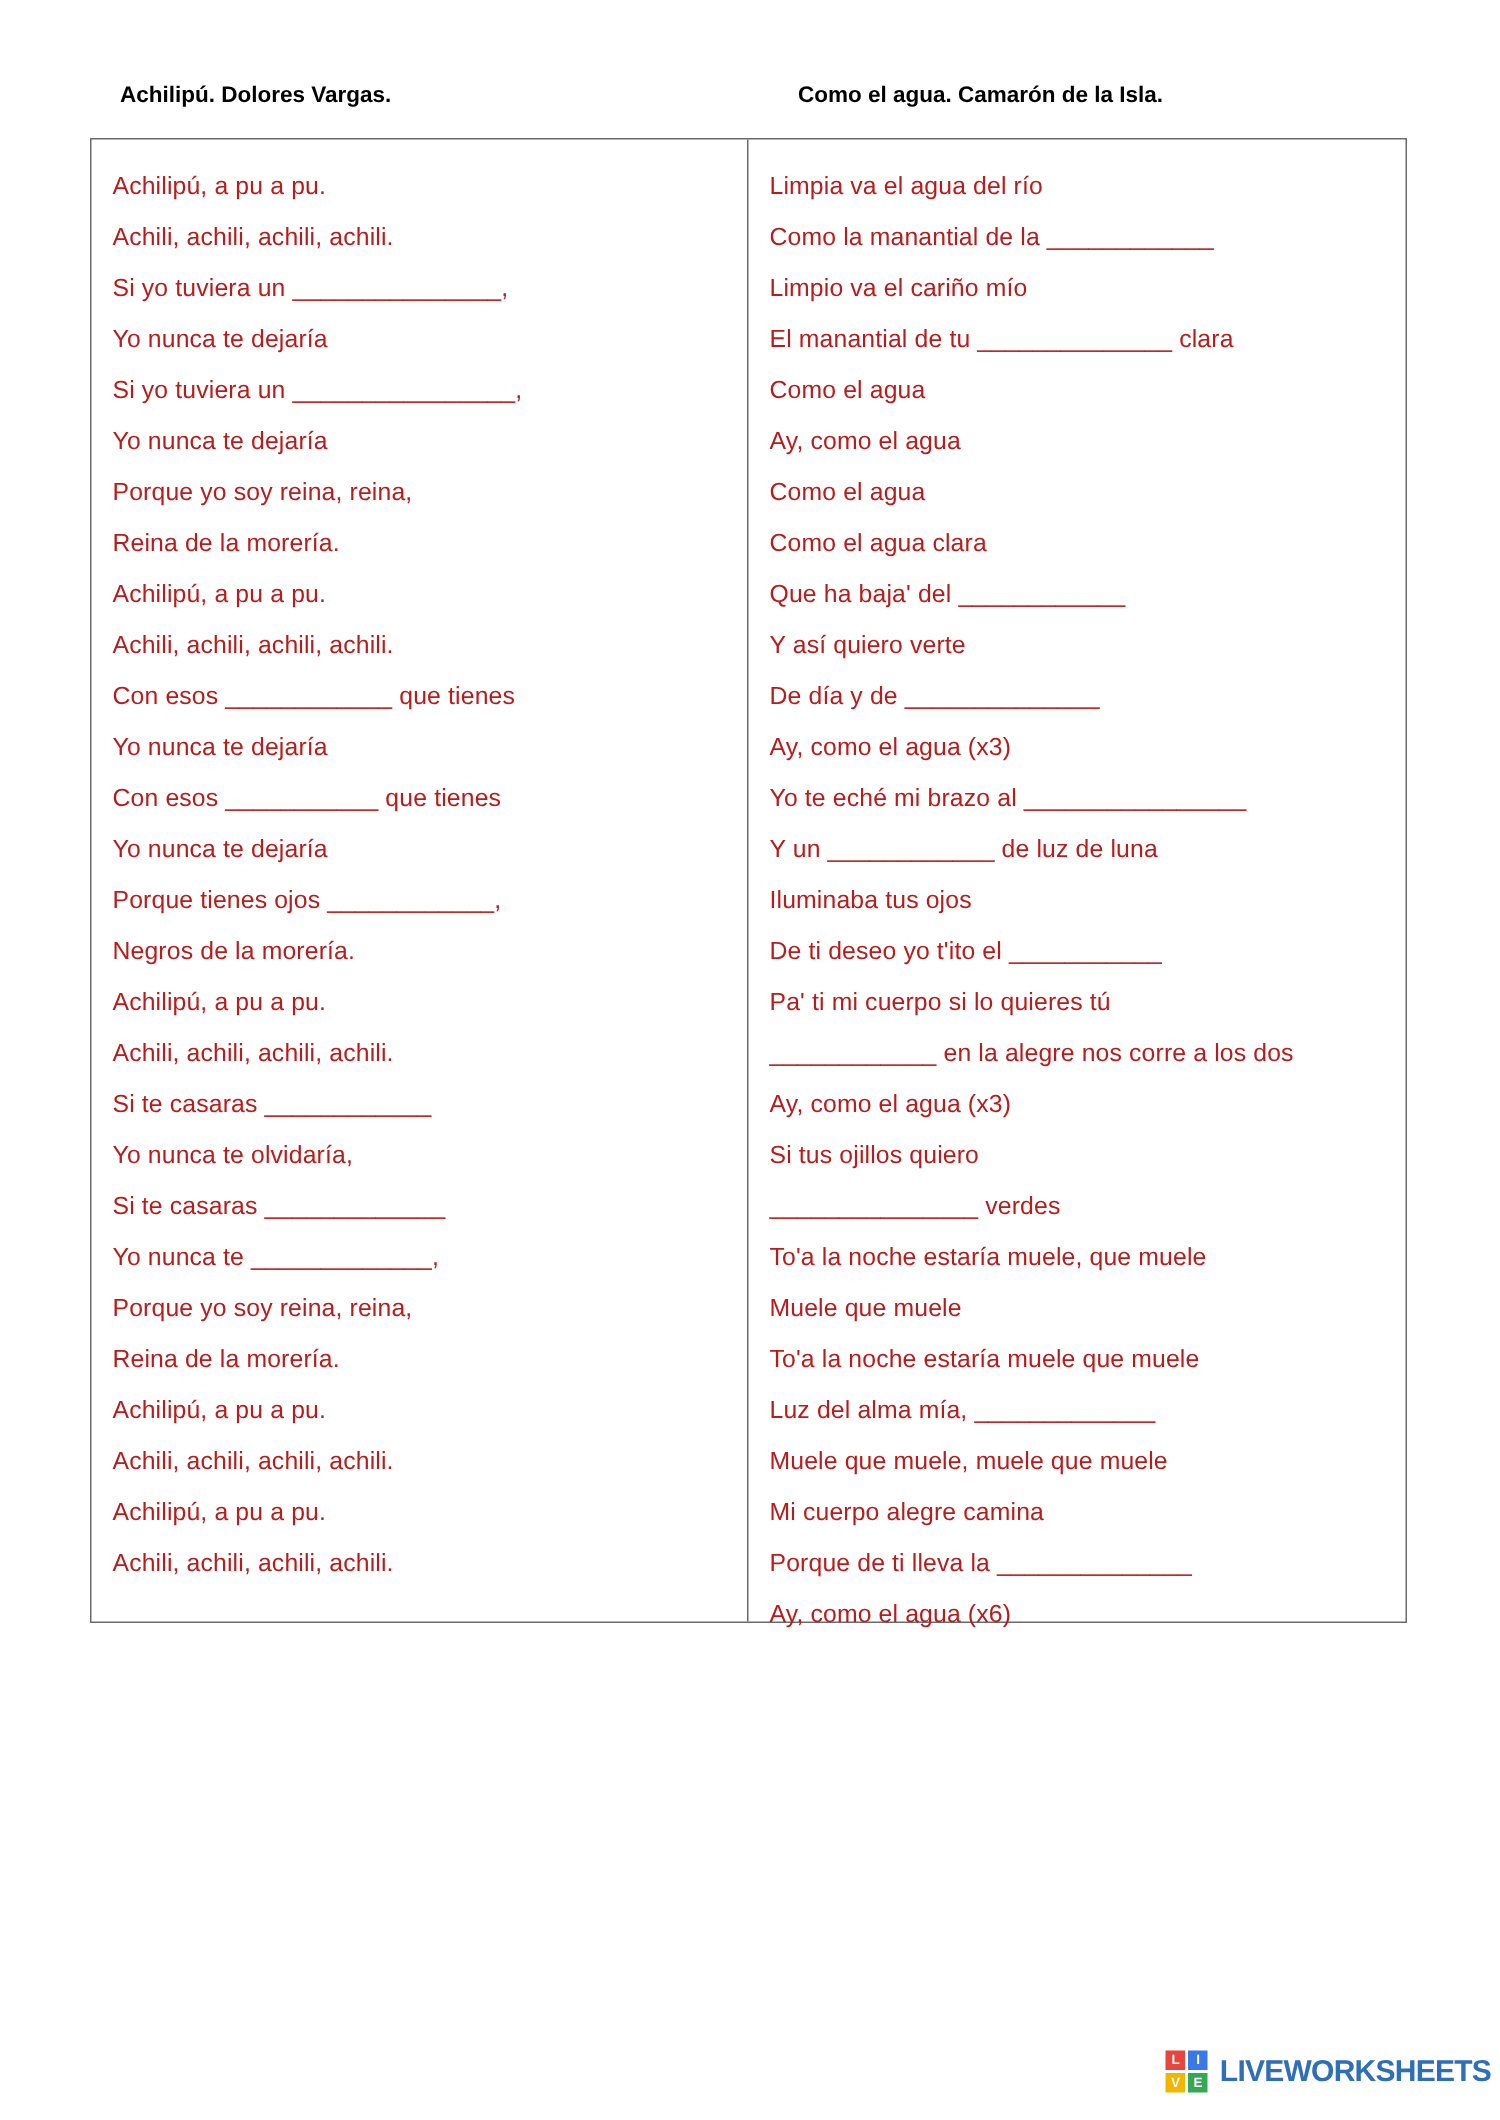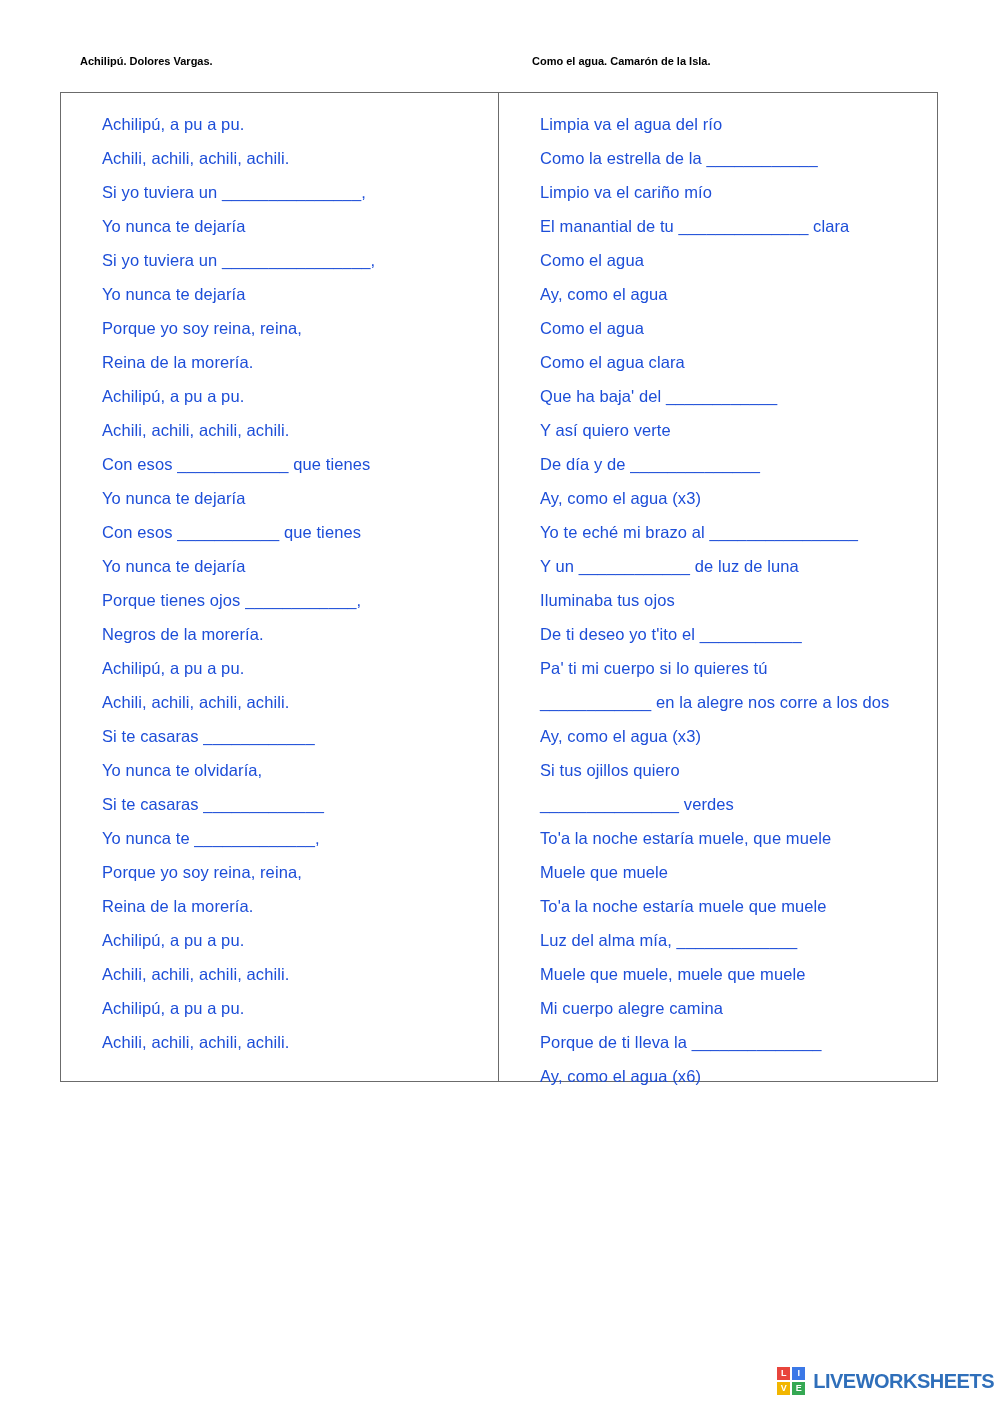--- a/index.html
+++ b/index.html
@@ -25,21 +25,21 @@
 
   .headings {
     position: absolute;
     left: 60px;
     top: 55px;
     width: 880px;
     height: 30px;
   }
   .heading {
     position: absolute;
-    font-size: 11px;
+    font-size: 15px;
     font-weight: bold;
     color: #000;
     white-space: nowrap;
   }
   .heading.left { left: 20px; top: 0; }
   .heading.right { left: 472px; top: 0; }
 
   .table {
     position: absolute;
     left: 60px;
@@ -58,24 +58,23 @@
     width: 439px;
     border-right: 1px solid #6b6b6b;
   }
   .col.right {
     width: 439px;
   }
 
   .line {
     font-size: 16.5px;
     line-height: 34px;
-    color: #1d4ed8;
+    color: #b91c1c;
     white-space: pre-wrap;
     letter-spacing: 0.1px;
-    margin-left: 27px;
   }
 
   .footer-logo {
     position: absolute;
     right: 6px;
     bottom: 18px;
     display: flex;
     align-items: center;
     gap: 6px;
   }
@@ -145,21 +144,21 @@
         <div class="line">Yo nunca te _____________,</div>
         <div class="line">Porque yo soy reina, reina,</div>
         <div class="line">Reina de la morería.</div>
         <div class="line">Achilipú, a pu a pu.</div>
         <div class="line">Achili, achili, achili, achili.</div>
         <div class="line">Achilipú, a pu a pu.</div>
         <div class="line">Achili, achili, achili, achili.</div>
       </div>
     <div class="col right" id="col-right">
         <div class="line">Limpia va el agua del río</div>
-        <div class="line">Como la estrella de la ____________</div>
+        <div class="line">Como la manantial de la ____________</div>
         <div class="line">Limpio va el cariño mío</div>
         <div class="line">El manantial de tu ______________ clara</div>
         <div class="line">Como el agua</div>
         <div class="line">Ay, como el agua</div>
         <div class="line">Como el agua</div>
         <div class="line">Como el agua clara</div>
         <div class="line">Que ha baja' del ____________</div>
         <div class="line">Y así quiero verte</div>
         <div class="line">De día y de ______________</div>
         <div class="line">Ay, como el agua (x3)</div>

